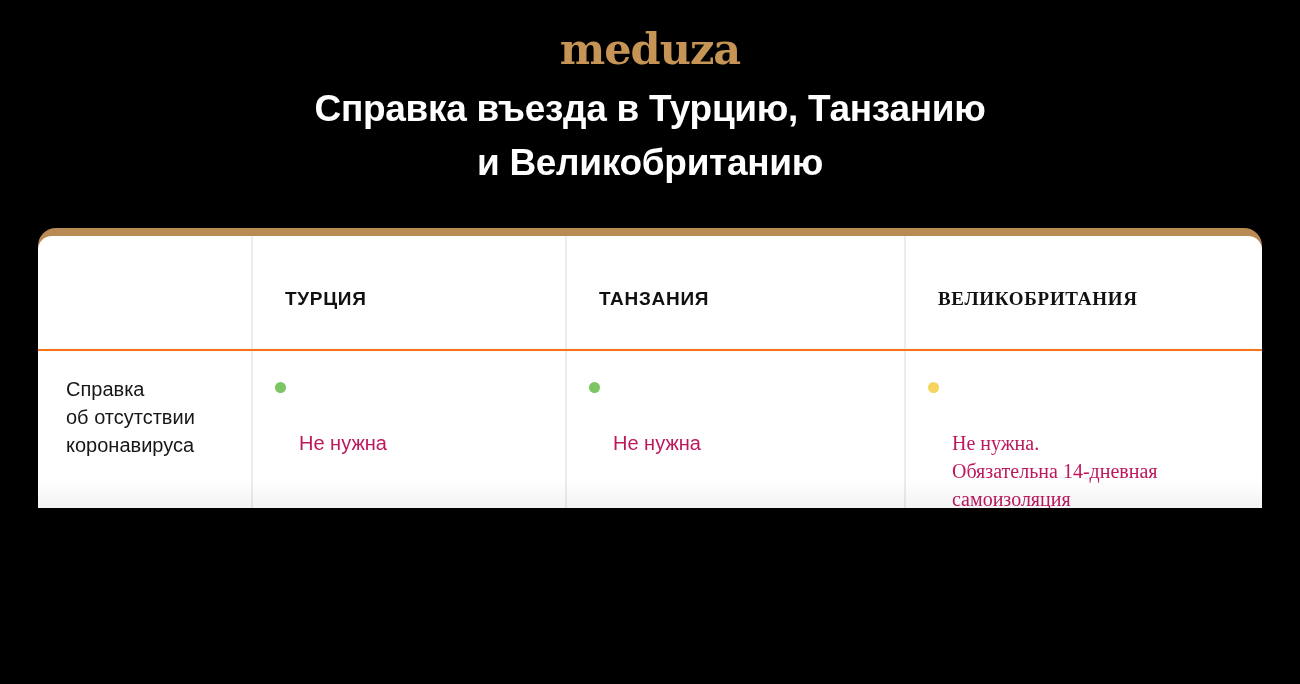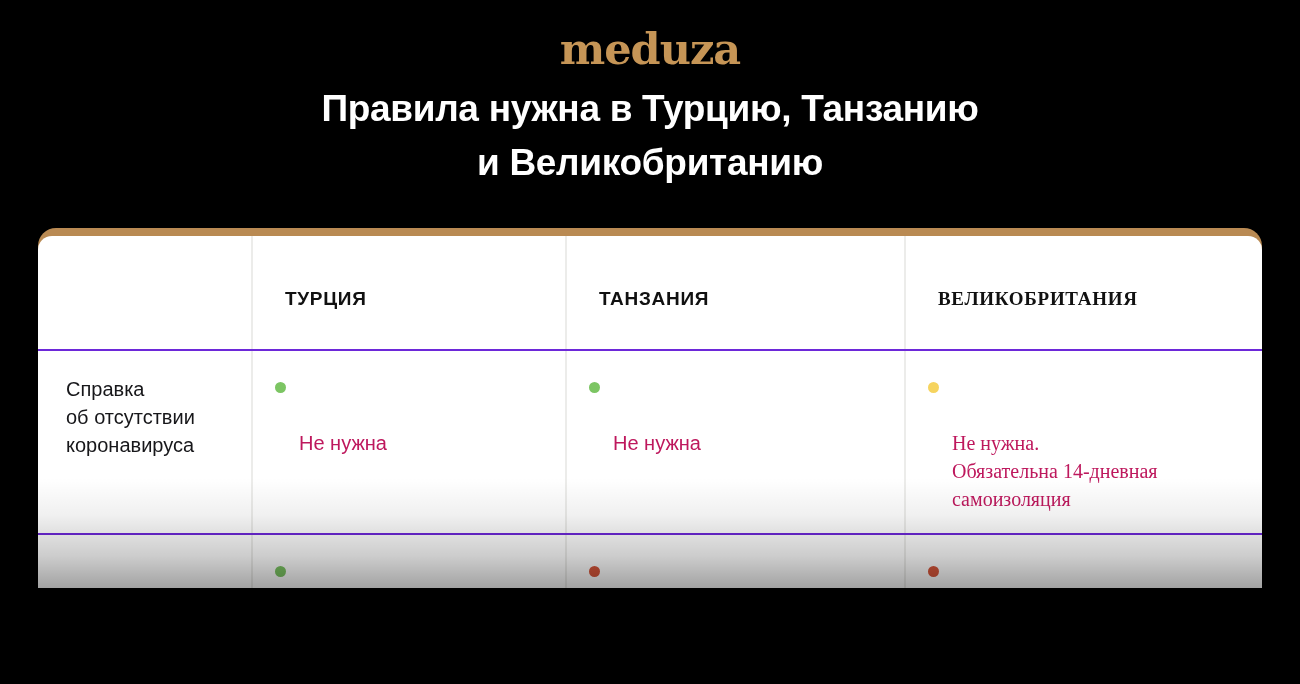--- a/index.html
+++ b/index.html
@@ -13,21 +13,21 @@
   }
 
   body {
     font-family: "Liberation Sans", "DejaVu Sans", sans-serif;
     -webkit-font-smoothing: antialiased;
   }
 
   .stage {
     position: relative;
     width: 1300px;
-    height: 588px;
+    height: 508px;
     background: #000000;
     overflow: hidden;
   }
 
   
   .brand {
     position: absolute;
     top: 26px;
     left: 0;
     width: 1300px;
@@ -93,21 +93,21 @@
 
   table.grid col.c-label { width: 214px; }
   table.grid col.c-a     { width: 314px; }
   table.grid col.c-b     { width: 339px; }
   table.grid col.c-c     { width: 357px; }
 
   table.grid th,
   table.grid td {
     vertical-align: top;
     border-right: 2px solid #ECECEA;
-    border-bottom: 2px solid #6d28d9;
+    border-bottom: 2px solid #f97316;
     background: transparent;
   }
   table.grid th:last-child,
   table.grid td:last-child { border-right: none; font-family: Liberation Serif, serif; }
 
   
   thead th {
     height: 114px;
     padding: 52px 0 0 32px;
     text-align: left;
@@ -182,21 +182,21 @@
       rgba(0,0,0,0.88) 100%);
   }
 </style>
 </head>
 <body>
 
 <div class="stage">
 
   <div class="brand">meduza</div>
 
-  <h1 class="headline">Правила нужна в Турцию, Танзанию
+  <h1 class="headline">Справка въезда в Турцию, Танзанию
 и Великобританию</h1>
 
   <div class="card-wrap">
 
     <div class="card-topbar"></div>
 
     <div class="card">
 
       <table class="grid">
         <colgroup>

